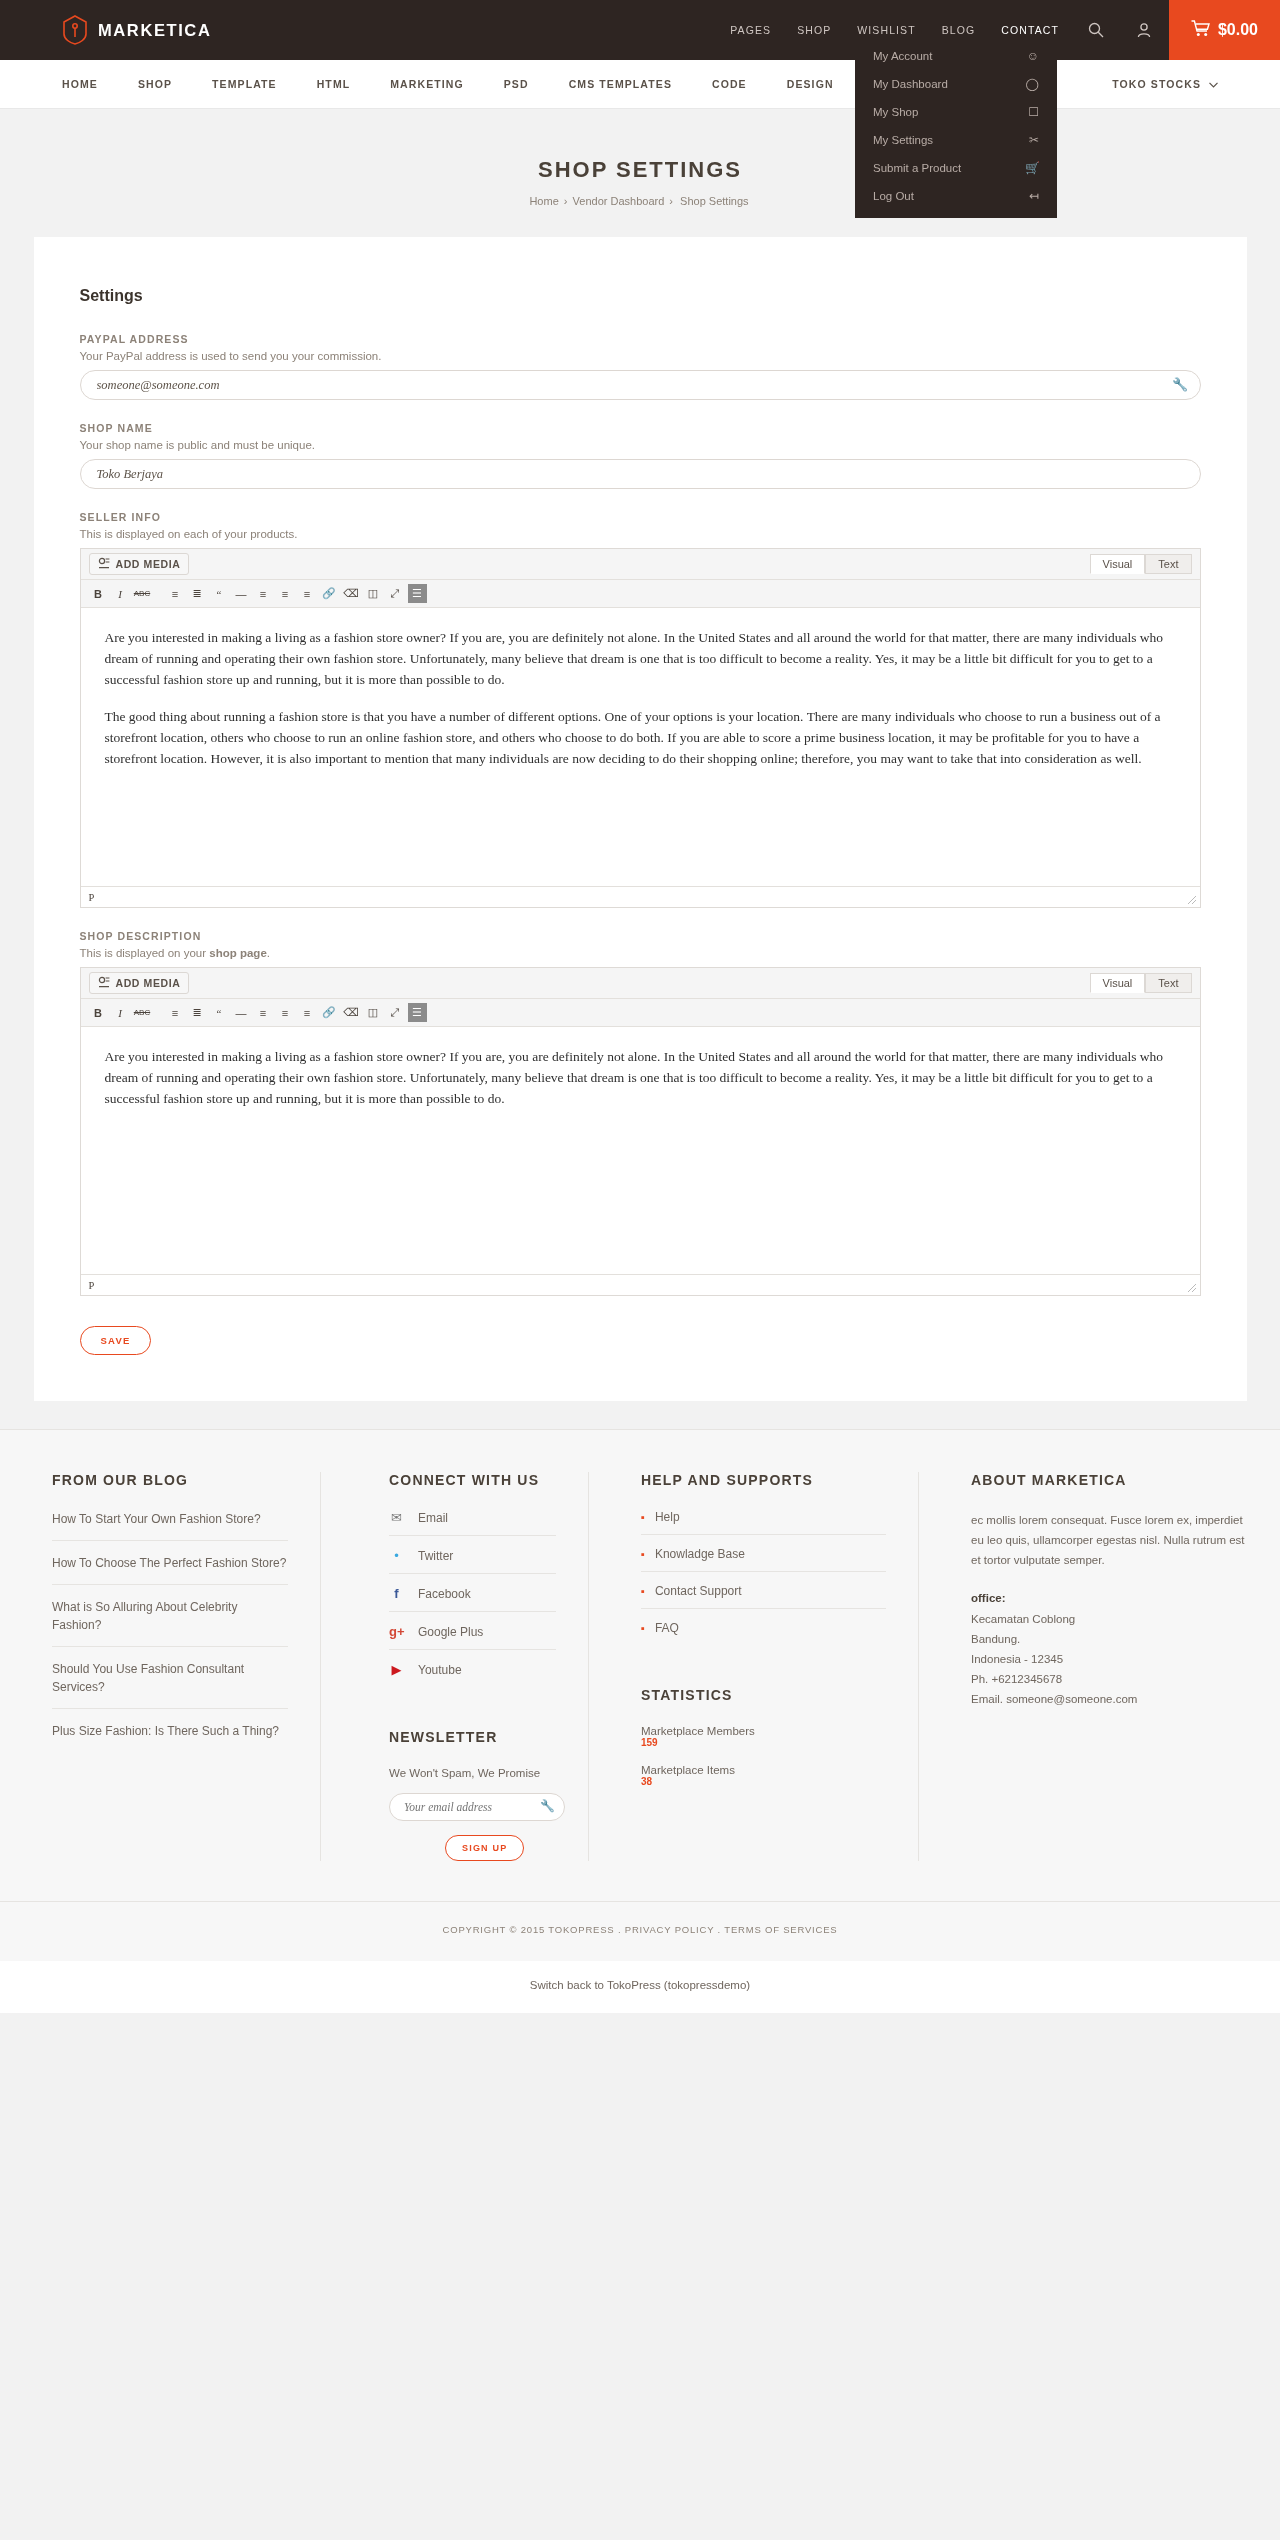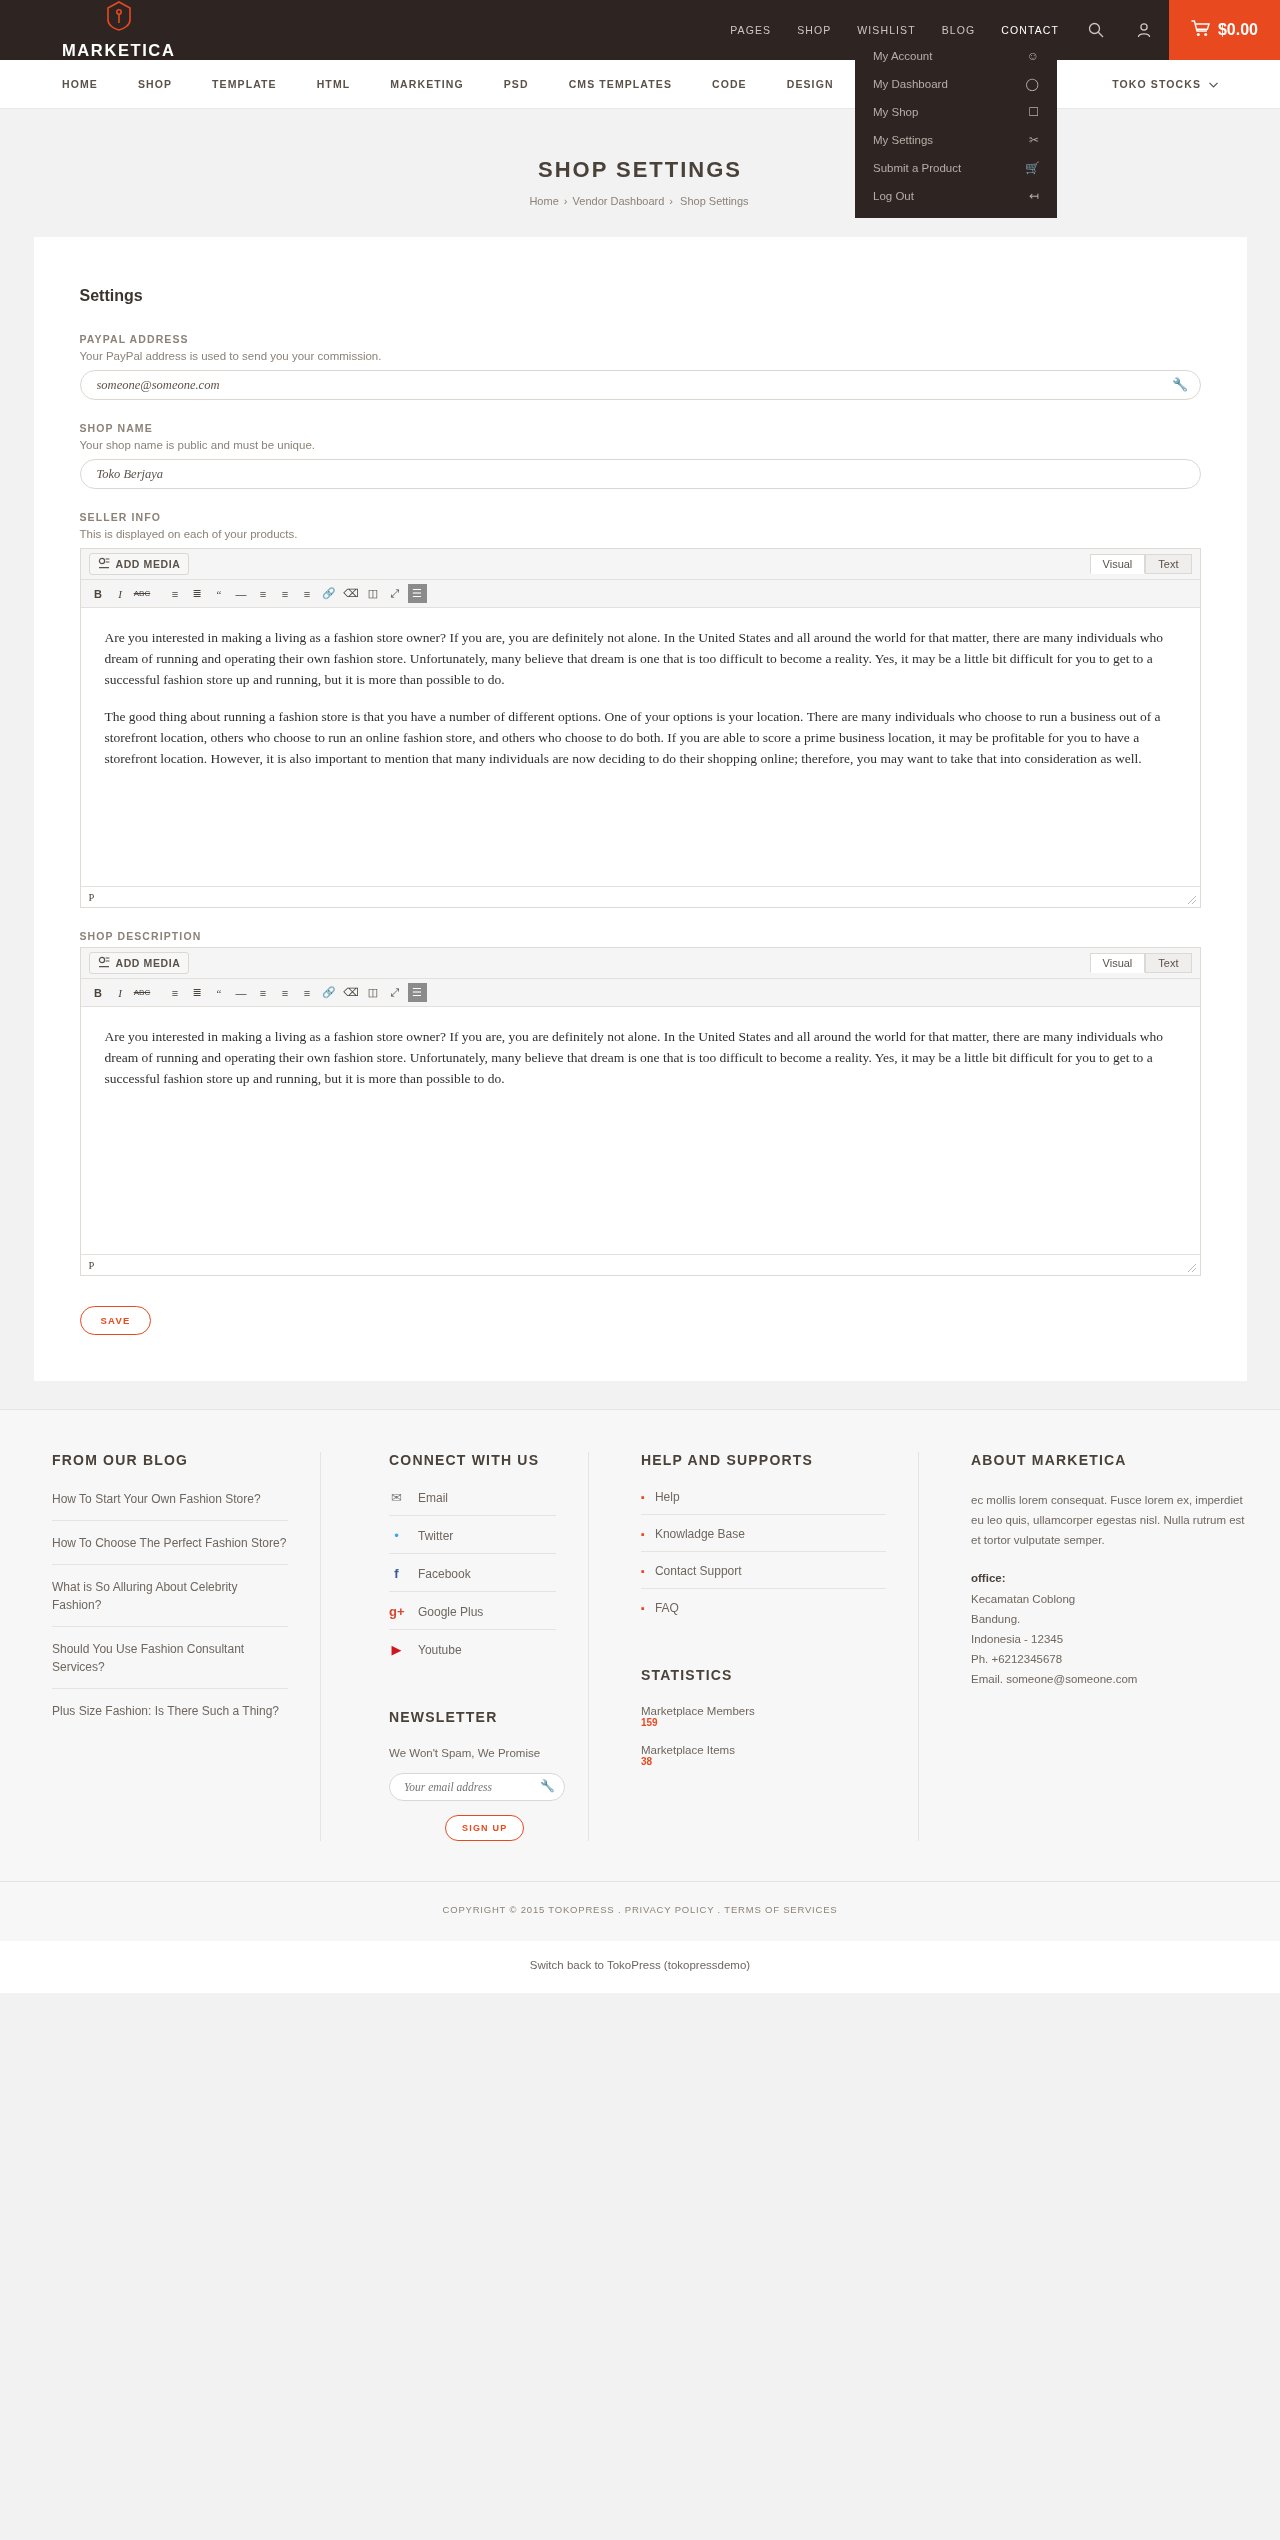--- a/index.html
+++ b/index.html
@@ -19,21 +19,20 @@
     background: #2e2522;
     display: flex;
     align-items: center;
     position: relative;
   }
   .logo-wrap {
     display: flex;
     align-items: center;
     padding-left: 62px;
     gap: 10px;
-    flex-direction: column;
   }
   .logo-mark {
     width: 26px; height: 30px;
     position: relative;
   }
   .logo-text {
     color: #fff;
     font-size: 16.5px;
     font-weight: bold;
     letter-spacing: 1.6px;
@@ -547,20 +546,24 @@
         <span class="resize-grip">
           <svg width="10" height="10" viewBox="0 0 10 10">
               <path d="M9 1 L1 9 M9 5 L5 9" stroke="#bbb" stroke-width="1"></path>
             </svg>
         </span>
       </div>
     </div>
 
     
     <div class="field-label" style="margin-top:22px">SHOP DESCRIPTION</div>
+    <div class="field-help">
+      <span>This is displayed on your</span>
+      <a href="#">shop page</a><span>.</span>
+    </div>
 
     <div class="editor">
       <div class="editor-top">
         <div class="addmedia">
           <span>
             <svg width="12" height="12" viewBox="0 0 12 12">
                 <circle cx="4" cy="4" r="2.6" fill="none" stroke="#5a5149" stroke-width="1.2"></circle>
                 <path d="M7.6 2 L11.4 2 M7.6 5 L11.4 5 M1 10.6 L11 10.6" stroke="#5a5149" stroke-width="1.2"></path>
               </svg>
           </span>

